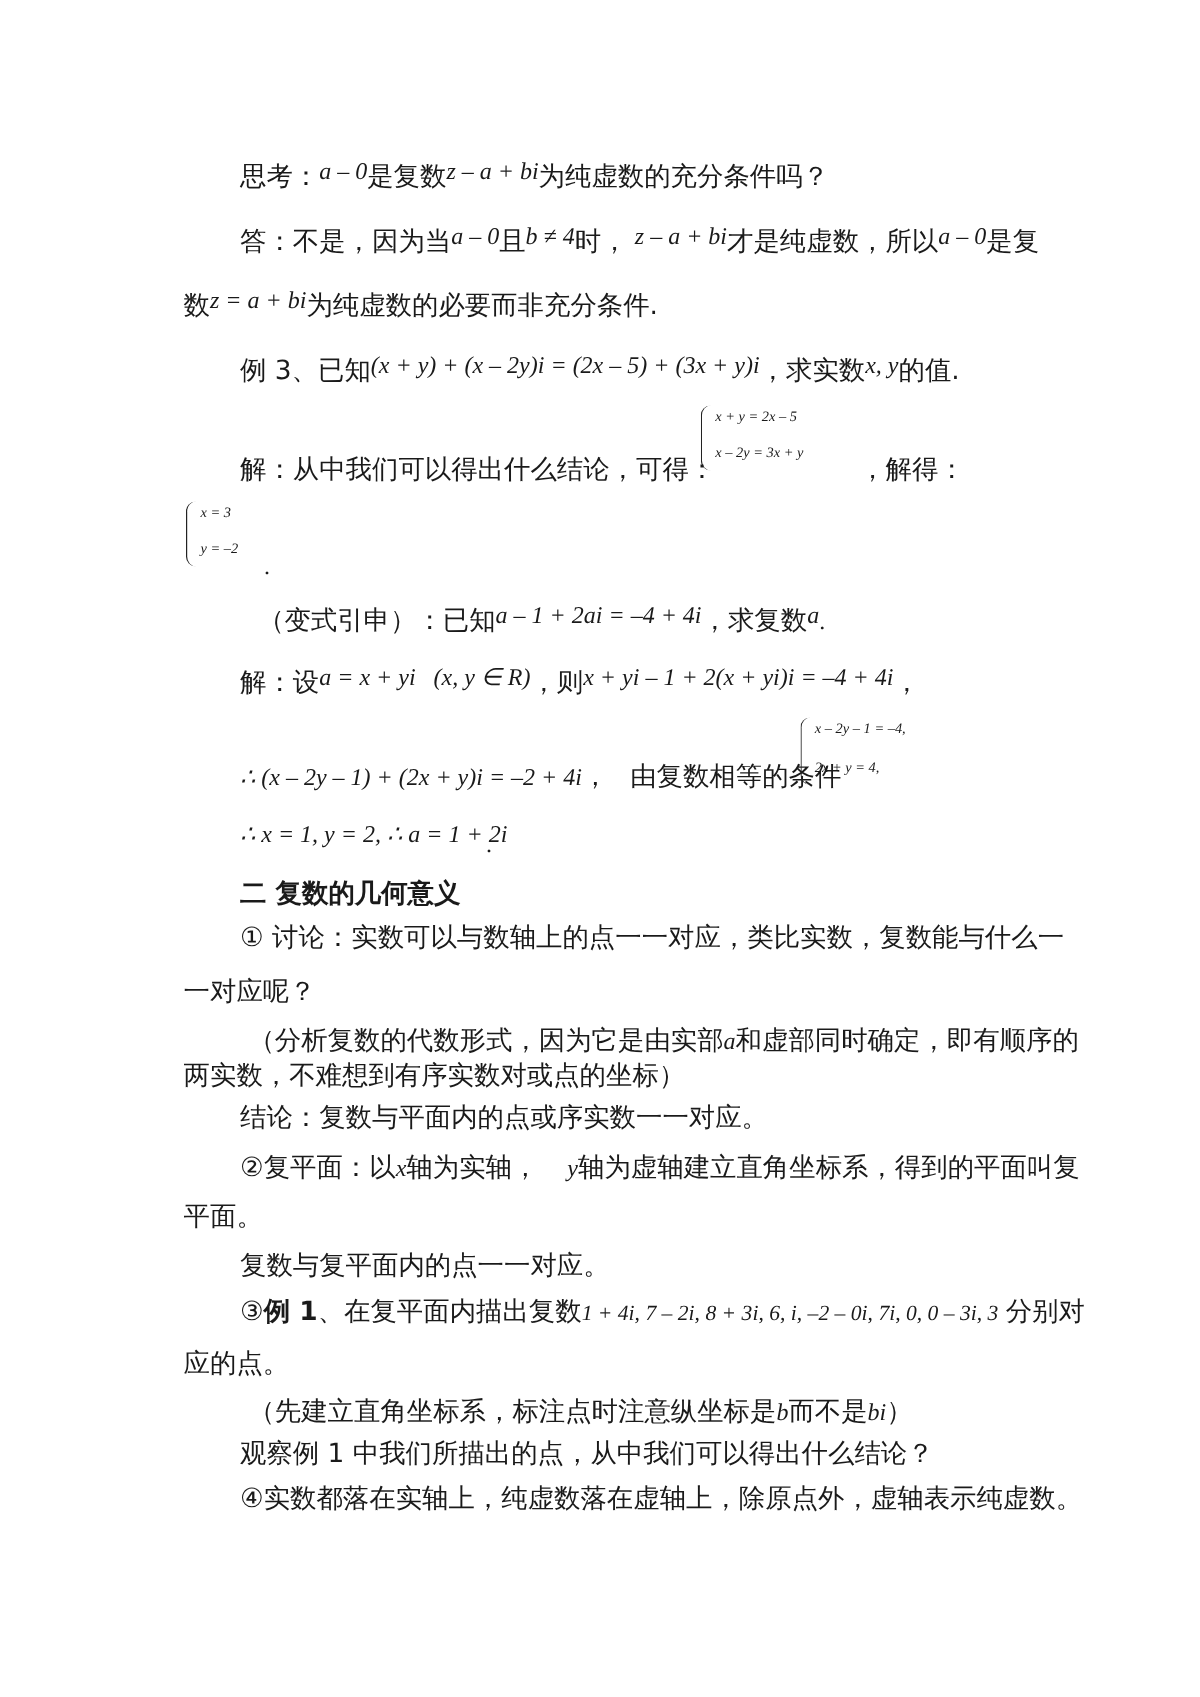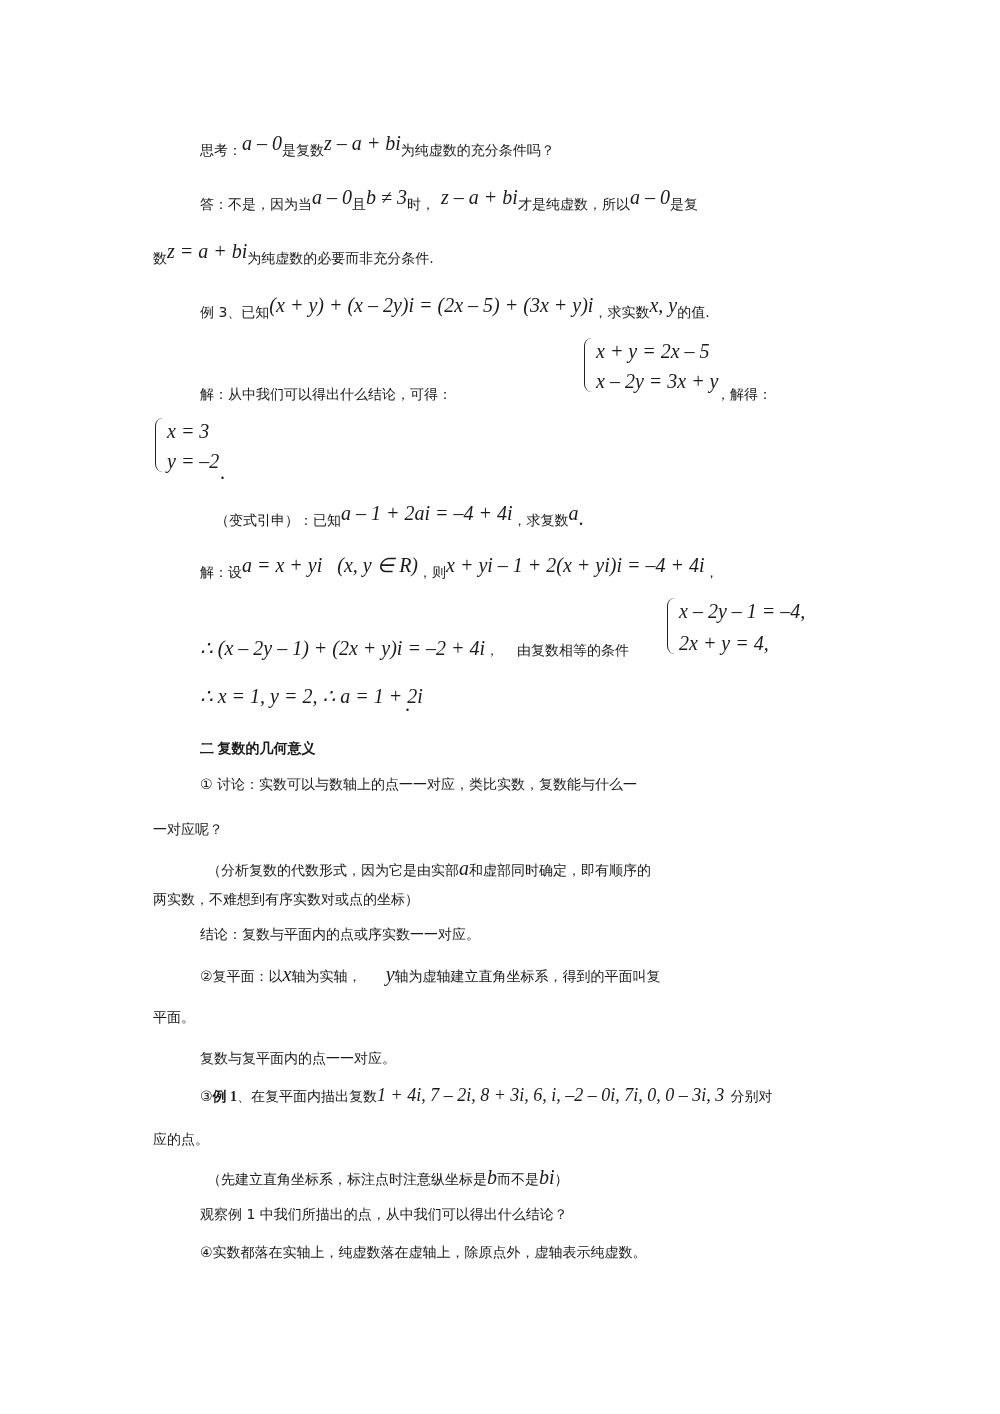--- a/index.html
+++ b/index.html
@@ -1,37 +1,37 @@
 <!DOCTYPE html>
 <html><head>
   <meta charset="utf-8">
   <style>
     html, body { margin: 0; padding: 0; background: #ffffff; }
     body { width: 1000px; height: 1414px; position: relative; overflow: hidden;
            font-family: "DejaVu Serif", serif; color: #1a1a1a; }
     .line { position: absolute; white-space: nowrap; font-size: 19px; line-height: 24px; }
-    .cjk { font-family: "DejaVu Sans", sans-serif; font-size: 14px; }
+    .cjk { font-family: "DejaVu Sans", sans-serif; font-size: 22px; }
     .m { font-family: "Liberation Serif", serif; font-size: 20px; font-style: italic; }
     .mu { font-family: "Liberation Serif", serif; font-size: 20px; font-style: normal; }
     .sup { position: relative; top: -5px; text-align: right; }
-    .bold { font-weight: bold; font-family: Liberation Serif, serif; }
-    .sys { position: absolute; font-family: "Liberation Serif", serif; font-size: 20px; font-style: italic; }
+    .bold { font-weight: bold; }
+    .sys { position: absolute; font-family: "Liberation Serif", serif; font-size: 12px; font-style: italic; }
     .sys .brace { position: absolute; left: 0; top: 0; width: 8px; border-left: 1.3px solid #222;
                   border-radius: 8px 0 0 8px; }
     .sys .row { position: absolute; left: 12px; white-space: nowrap; }
   </style>
 </head>
 <body>
 
 <div class="line" style="left:200px;top:136px;">
   <span class="cjk">思考：</span><span class="m sup">a – 0</span><span class="cjk">是复数</span><span class="m sup">z – a + bi</span><span class="cjk">为纯虚数的充分条件吗？</span>
 </div>
 
 <div class="line" style="left:200px;top:190px;">
-  <span class="cjk">答：不是，因为当</span><span class="m sup">a – 0</span><span class="cjk">且</span><span class="m sup">b ≠ 3</span><span class="cjk">时，</span>&nbsp;<span class="m sup">z – a + bi</span><span class="cjk">才是纯虚数，所以</span><span class="m sup">a – 0</span><span class="cjk">是复</span>
+  <span class="cjk">答：不是，因为当</span><span class="m sup">a – 0</span><span class="cjk">且</span><span class="m sup">b ≠ 4</span><span class="cjk">时，</span>&nbsp;<span class="m sup">z – a + bi</span><span class="cjk">才是纯虚数，所以</span><span class="m sup">a – 0</span><span class="cjk">是复</span>
 </div>
 <div class="line" style="left:153px;top:244px;">
   <span class="cjk">数</span><span class="m sup">z = a + bi</span><span class="cjk">为纯虚数的必要而非充分条件.</span>
 </div>
 
 <div class="line" style="left:200px;top:298px;">
   <span class="cjk">例 3、已知</span><span class="m sup">(x + y) + (x – 2y)i = (2x – 5) + (3x + y)i</span><span class="cjk">，求实数</span><span class="m sup">x, y</span><span class="cjk">的值.</span>
 </div>
 
 <div class="line" style="left:200px;top:380px;">

